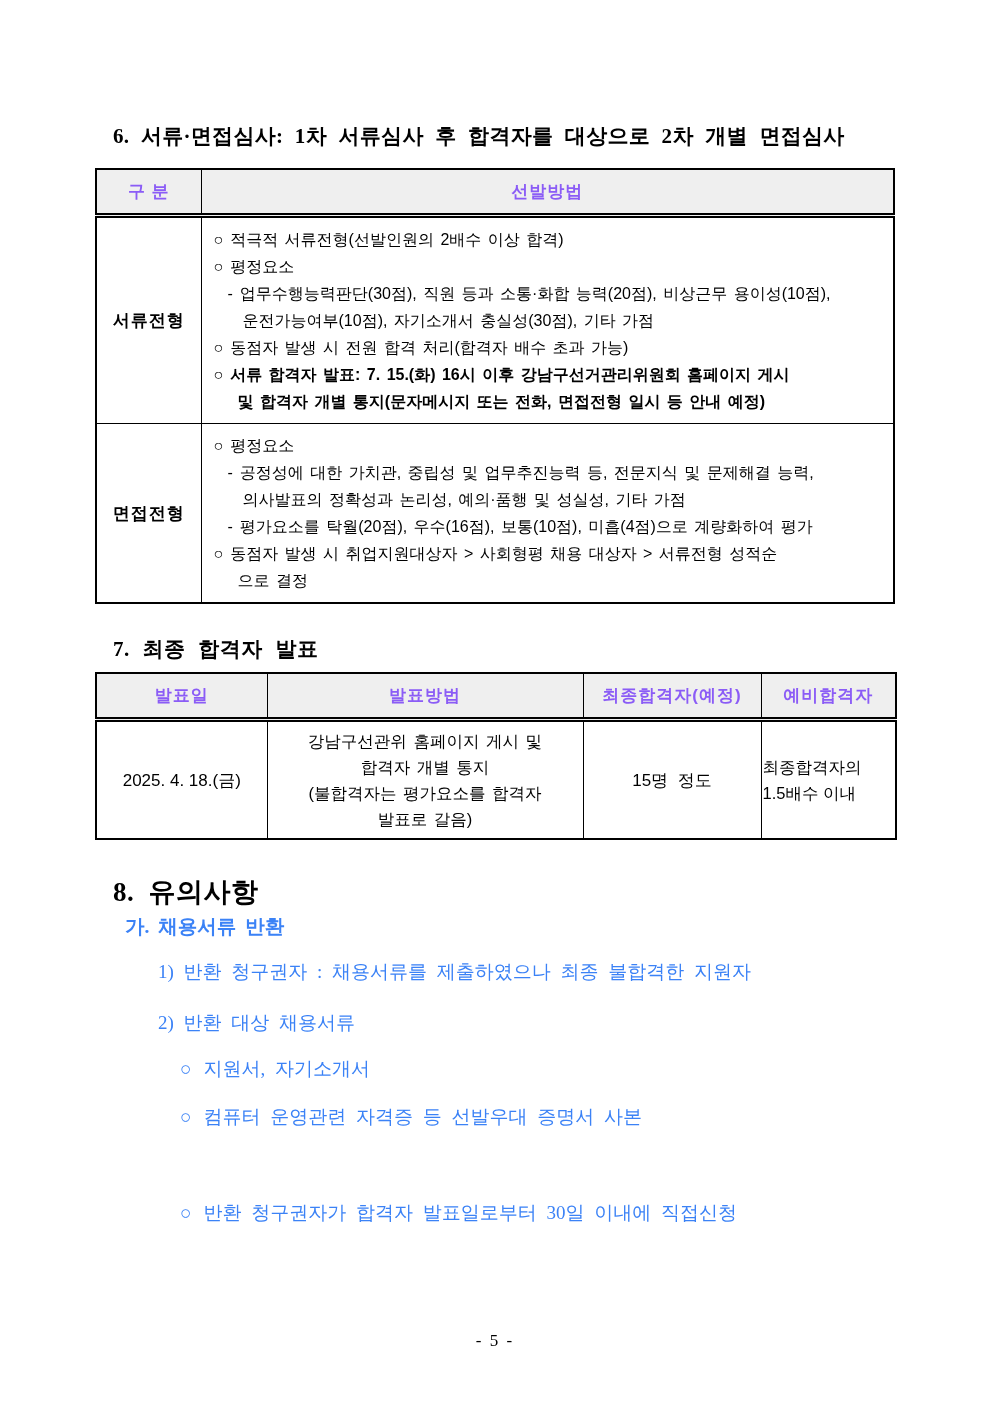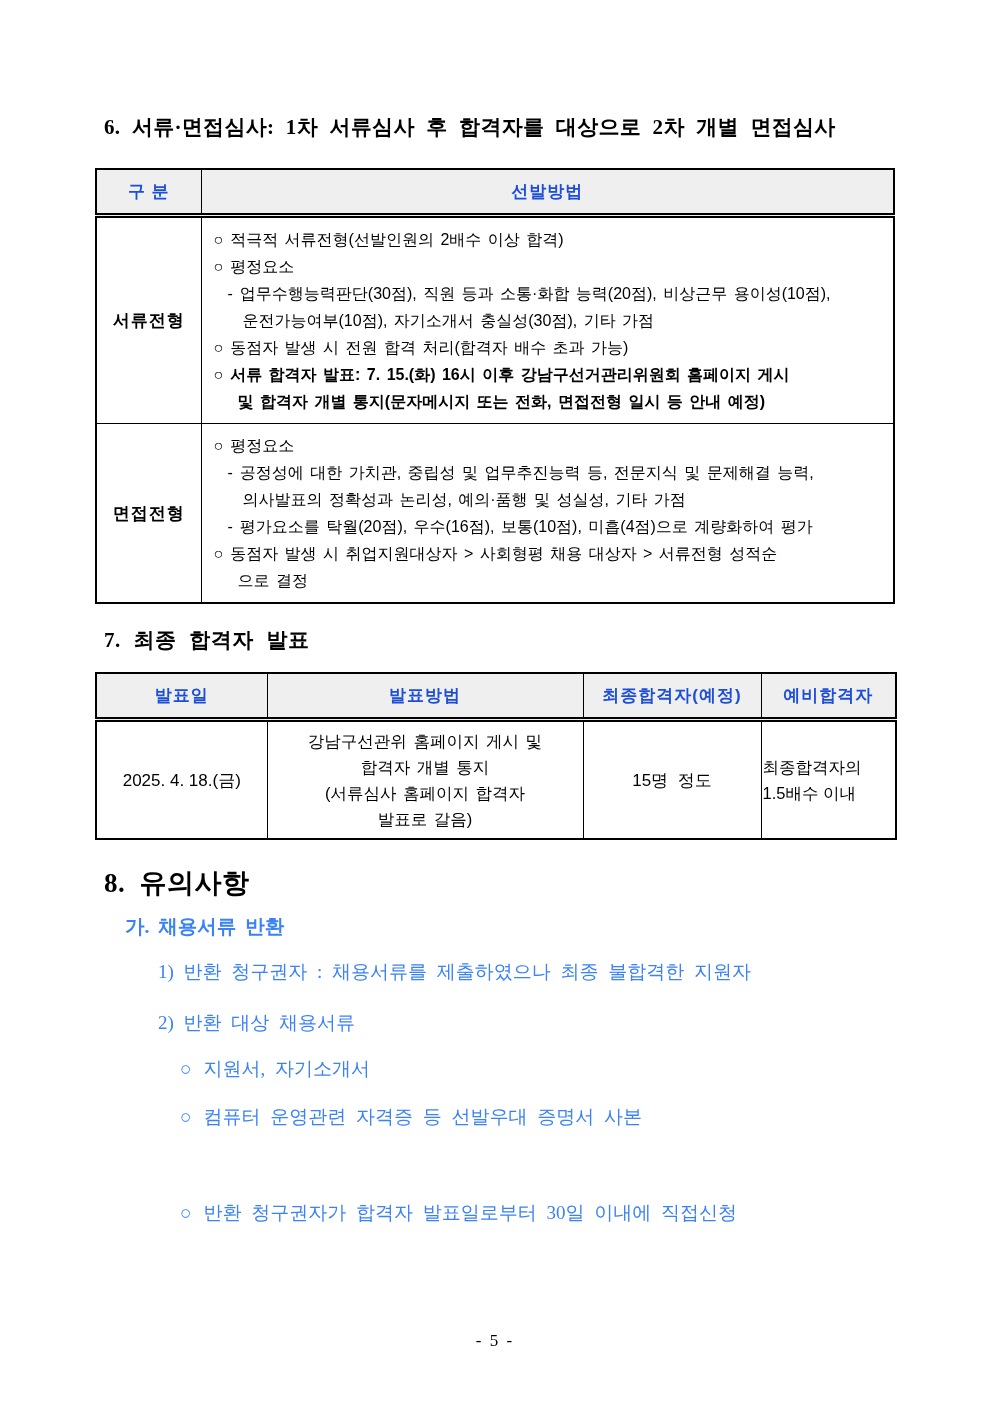--- a/index.html
+++ b/index.html
@@ -3,36 +3,36 @@
 <meta charset="utf-8">
 <style>
   html,body{margin:0;padding:0;background:#ffffff;}
   .page{
     position:relative;width:992px;height:1403px;background:#ffffff;
     font-family:"Liberation Sans","DejaVu Sans",sans-serif;color:#111;
     overflow:hidden;
   }
   
   .sec-title{
-    position:absolute;left:95px;margin:9px;color:#000;
+    position:absolute;left:95px;margin:18px;color:#000;
     font-family:"Liberation Serif","DejaVu Serif",serif;
     font-weight:bold;white-space:nowrap;
   }
   #s6-title{top:104px;font-size:21px;word-spacing:6px;letter-spacing:.3px;}
   #s7-title{top:617px;font-size:21px;word-spacing:7px;letter-spacing:.5px;}
   #s8-title{top:856px;font-size:27px;word-spacing:7px;letter-spacing:.5px;}
 
   
   table{position:absolute;left:95px;border-collapse:collapse;table-layout:fixed;background:#fff;}
   #table1{top:168px;width:800px;border:2px solid #000;}
   #table2{top:672px;width:800px;border:2px solid #000;}
   th{
     background:#efefef;border:1px solid #000;border-bottom:5px double #000;
     height:41px;font-size:17px;font-weight:bold;text-align:center;
-    letter-spacing:1px;color:#1d4ed8;
+    letter-spacing:1px;color:#8b5cf6;
   }
   td{border:1px solid #000;vertical-align:middle;color:#000;}
   .cat{font-size:17px;font-weight:bold;text-align:center;letter-spacing:1px;width:105px;}
   .content{padding:8px 8px 8px 12px;}
   .ln{display:flex;line-height:27px;font-size:16px;word-spacing:2px;}
   .ln .mk{flex:0 0 auto;margin-right:7px;}
   .ln.lvl1{padding-left:14px;}
   .ln.cont0{padding-left:24px;}
   .ln.cont1{padding-left:29px;}
   .ln.bold{font-weight:bold;}
@@ -171,21 +171,21 @@
         <th>최종합격자(예정)</th>
         <th>예비합격자</th>
       </tr>
     </thead>
     <tbody>
       <tr>
         <td class="c-date">2025. 4. 18.(금)</td>
         <td class="c-method">
           <div>강남구선관위 홈페이지 게시 및</div>
           <div>합격자 개별 통지</div>
-          <div>(서류심사 홈페이지 합격자</div>
+          <div>(불합격자는 평가요소를 합격자</div>
           <div>발표로 갈음)</div>
         </td>
         <td class="c-expected">15명 정도</td>
         <td class="c-reserve">
           <div>최종합격자의</div>
           <div>1.5배수 이내</div>
         </td>
       </tr>
     </tbody>
   </table>

